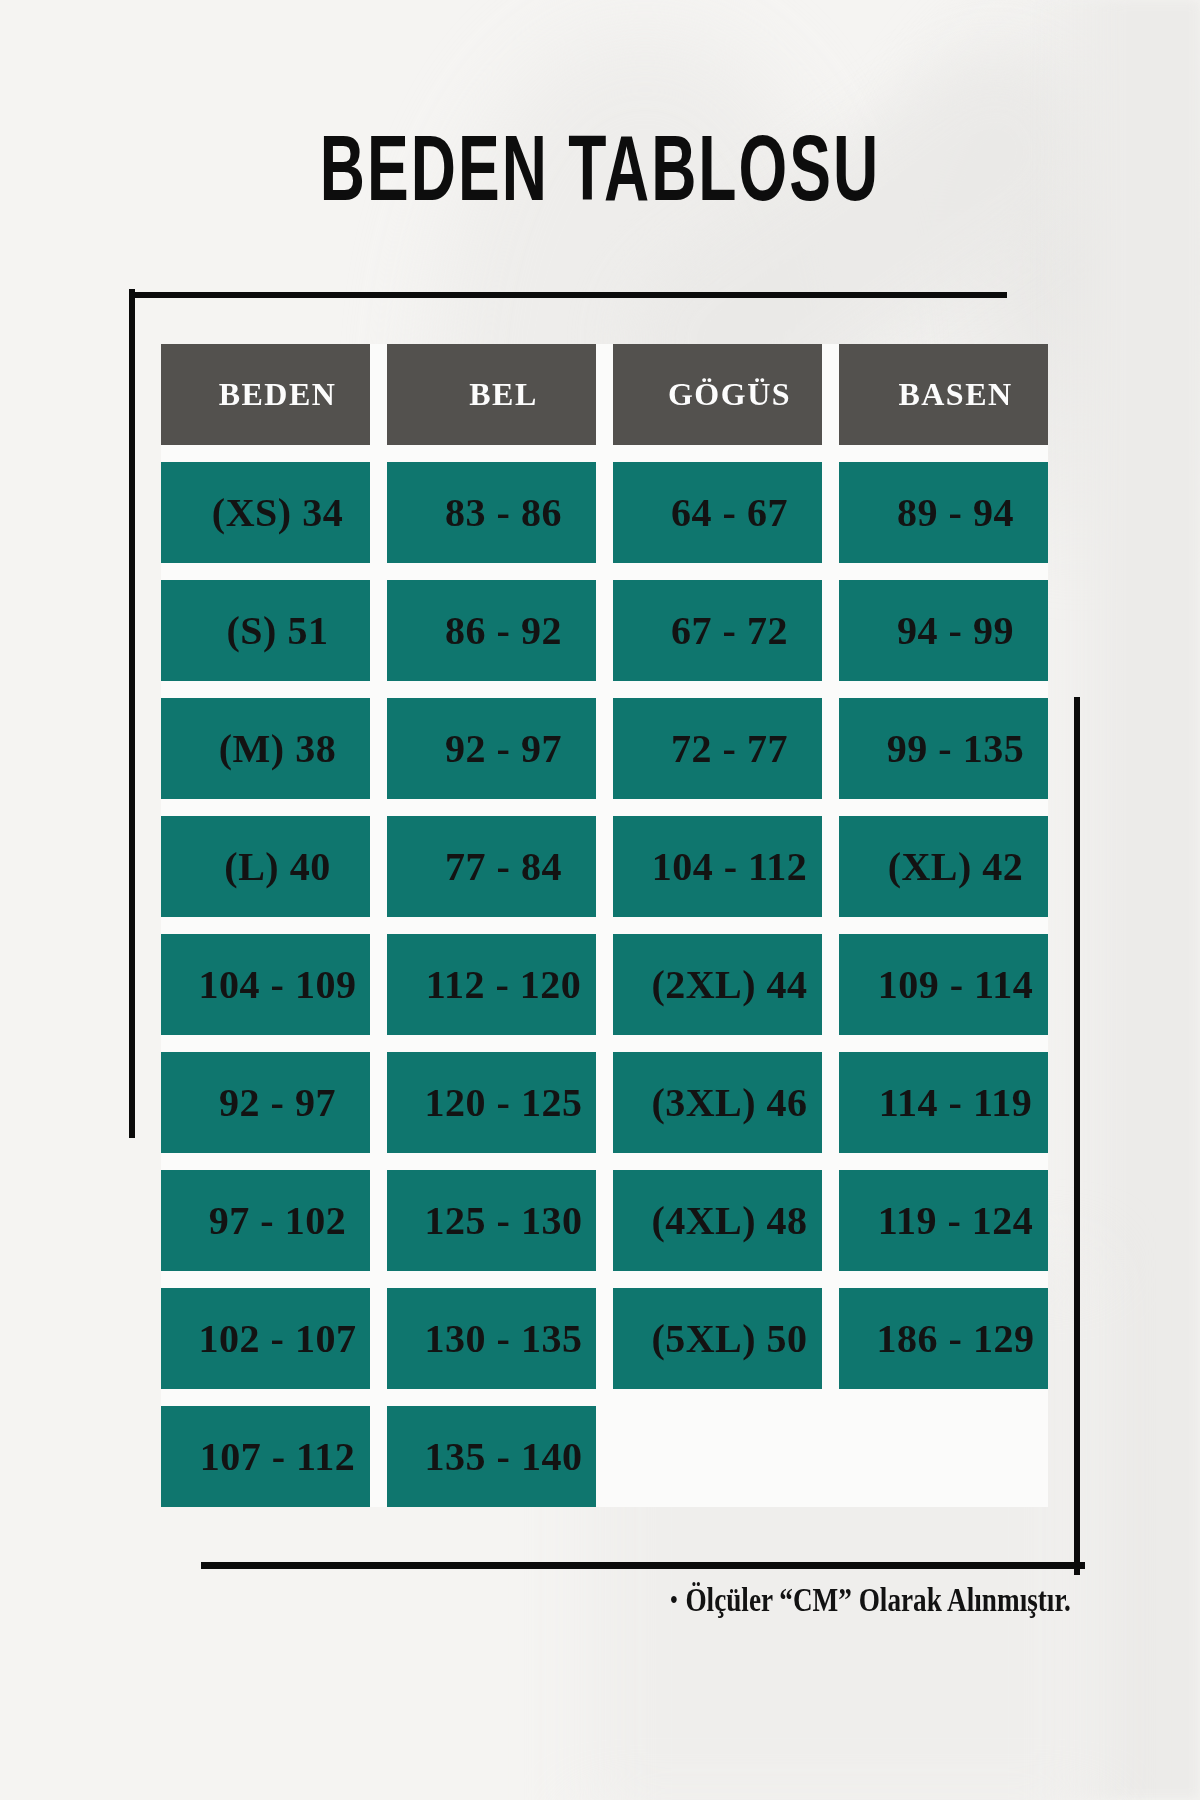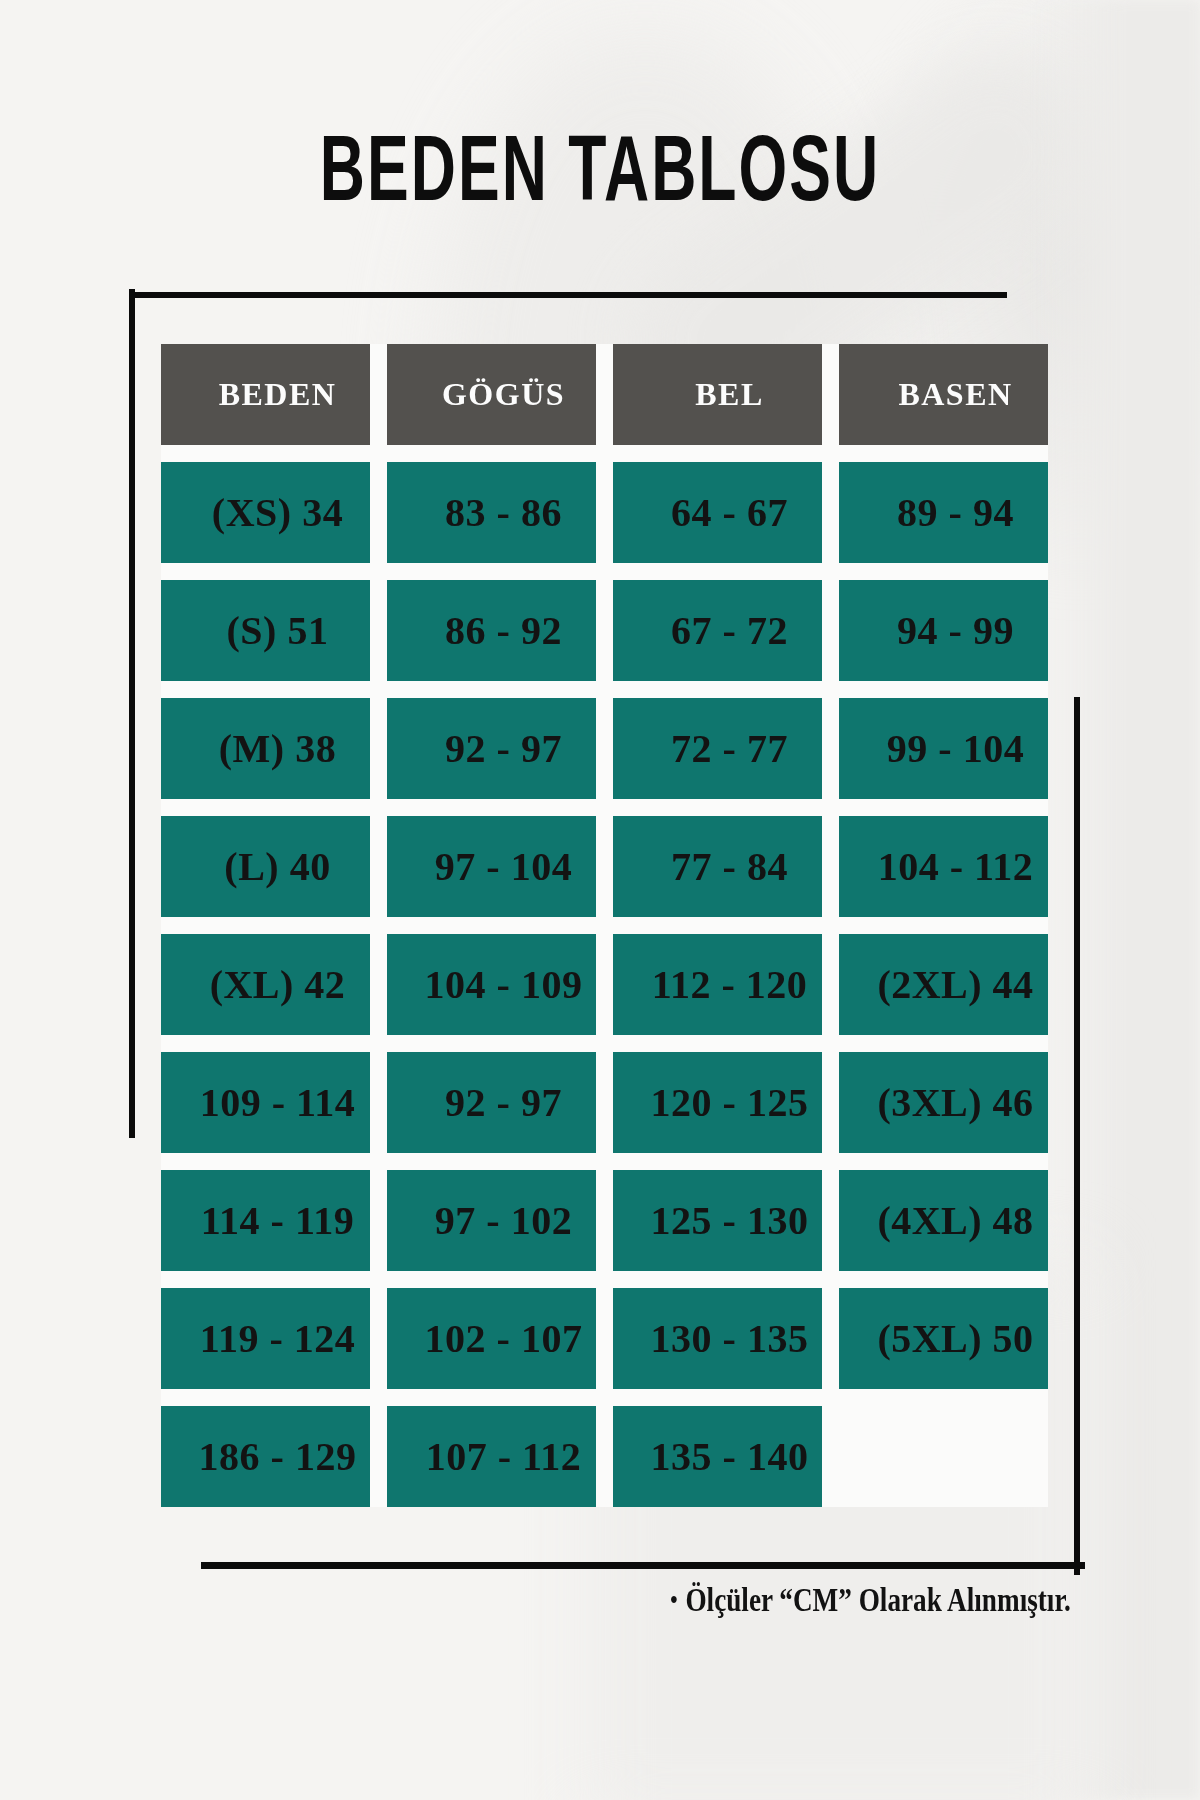--- a/index.html
+++ b/index.html
@@ -125,37 +125,36 @@
 
 <div class="page-title">BEDEN TABLOSU</div>
 
 <div class="frame-line frame-top-h"></div>
 <div class="frame-line frame-left-v"></div>
 <div class="frame-line frame-right-v"></div>
 <div class="frame-line frame-bot-h"></div>
 
 <div class="size-grid">
     <div class="cell head">BEDEN</div>
+    <div class="cell head">BEL</div>
     <div class="cell head">GÖGÜS</div>
-    <div class="cell head">BEL</div>
     <div class="cell head">BASEN</div>
     <div class="cell data">(XS) 34</div>
     <div class="cell data">83 - 86</div>
     <div class="cell data">64 - 67</div>
     <div class="cell data">89 - 94</div>
     <div class="cell data">(S) 51</div>
     <div class="cell data">86 - 92</div>
     <div class="cell data">67 - 72</div>
     <div class="cell data">94 - 99</div>
     <div class="cell data">(M) 38</div>
     <div class="cell data">92 - 97</div>
     <div class="cell data">72 - 77</div>
-    <div class="cell data">99 - 104</div>
+    <div class="cell data">99 - 135</div>
     <div class="cell data">(L) 40</div>
-    <div class="cell data">97 - 104</div>
     <div class="cell data">77 - 84</div>
     <div class="cell data">104 - 112</div>
     <div class="cell data">(XL) 42</div>
     <div class="cell data">104 - 109</div>
     <div class="cell data">112 - 120</div>
     <div class="cell data">(2XL) 44</div>
     <div class="cell data">109 - 114</div>
     <div class="cell data">92 - 97</div>
     <div class="cell data">120 - 125</div>
     <div class="cell data">(3XL) 46</div>

